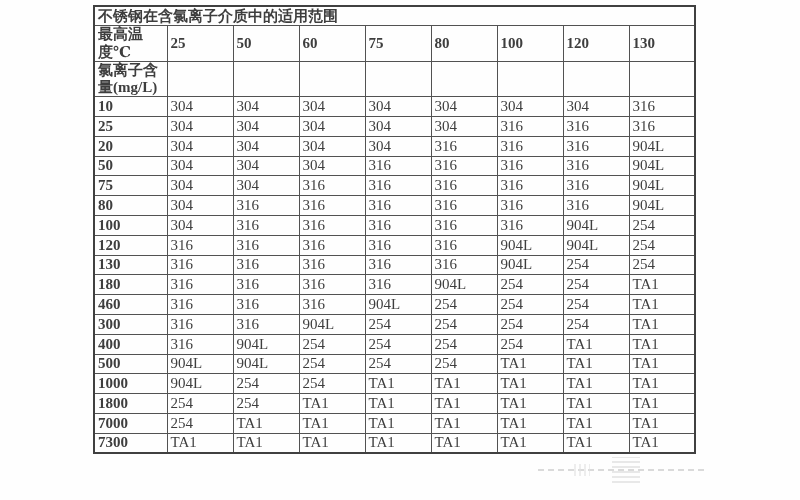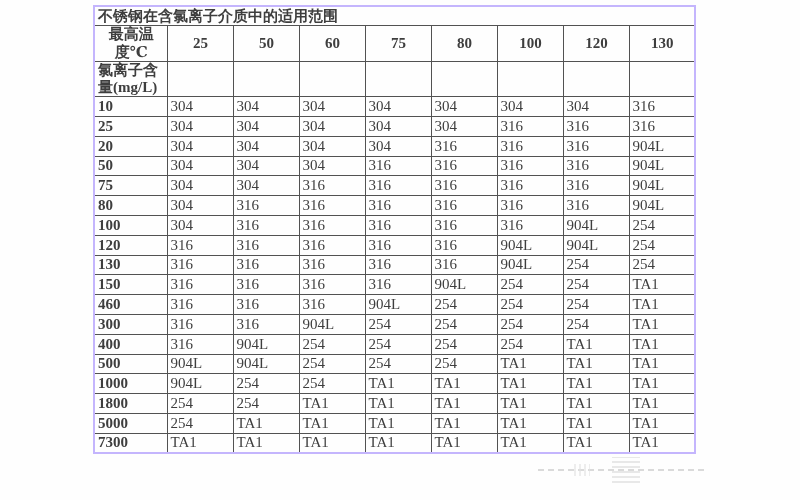--- a/index.html
+++ b/index.html
@@ -14,37 +14,37 @@
     width: 800px; height: 500px;
     background: #fefefe;
   }
   table.steel {
     position: absolute;
     left: 93px; top: 5px;
     width: 601px;
     border-collapse: collapse;
     table-layout: fixed;
     color: #3e3e3e;
-    border: 2px solid #c4b5fd;
+    border: 2px solid #404040;
   }
   table.steel td {
     border: 1px solid #525252;
     padding: 0 2px 0 3px;
     font-size: 15px;
     line-height: 1.15;
     overflow: hidden;
     white-space: pre-line;
     vertical-align: middle;
   }
   td.title-cell {
     height: 18px;
     font-weight: bold;
     white-space: nowrap;
   }
-  tr.temp-header-row { height: 34px; text-align: center; }
+  tr.temp-header-row { height: 34px; }
   tr.sub-header-row  { height: 20px; }
   td.corner-cell, td.sub-cell {
     vertical-align: top;
     font-weight: bold;
   }
   td.temp-cell {
     font-weight: bold;
     vertical-align: middle;
   }
   tbody tr { height: 19.8px; }
@@ -223,21 +223,21 @@
           <td class="value-cell">316</td>
           <td class="value-cell">316</td>
           <td class="value-cell">316</td>
           <td class="value-cell">316</td>
           <td class="value-cell">316</td>
           <td class="value-cell">904L</td>
           <td class="value-cell">254</td>
           <td class="value-cell">254</td>
         </tr>
         <tr>
-          <td class="row-label">150</td>
+          <td class="row-label">180</td>
           <td class="value-cell">316</td>
           <td class="value-cell">316</td>
           <td class="value-cell">316</td>
           <td class="value-cell">316</td>
           <td class="value-cell">904L</td>
           <td class="value-cell">254</td>
           <td class="value-cell">254</td>
           <td class="value-cell">TA1</td>
         </tr>
         <tr>
@@ -300,21 +300,21 @@
           <td class="value-cell">254</td>
           <td class="value-cell">254</td>
           <td class="value-cell">TA1</td>
           <td class="value-cell">TA1</td>
           <td class="value-cell">TA1</td>
           <td class="value-cell">TA1</td>
           <td class="value-cell">TA1</td>
           <td class="value-cell">TA1</td>
         </tr>
         <tr>
-          <td class="row-label">5000</td>
+          <td class="row-label">7000</td>
           <td class="value-cell">254</td>
           <td class="value-cell">TA1</td>
           <td class="value-cell">TA1</td>
           <td class="value-cell">TA1</td>
           <td class="value-cell">TA1</td>
           <td class="value-cell">TA1</td>
           <td class="value-cell">TA1</td>
           <td class="value-cell">TA1</td>
         </tr>
         <tr>

